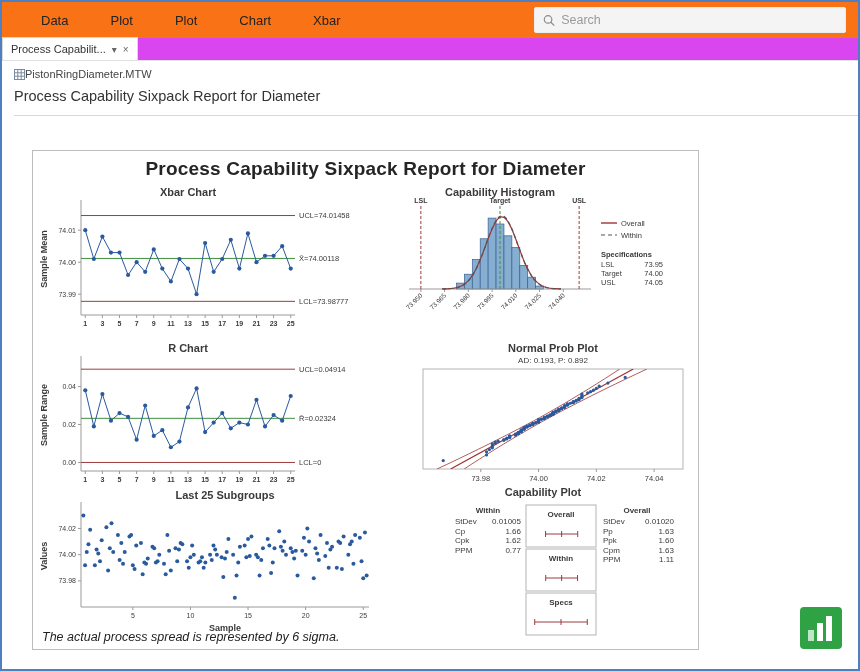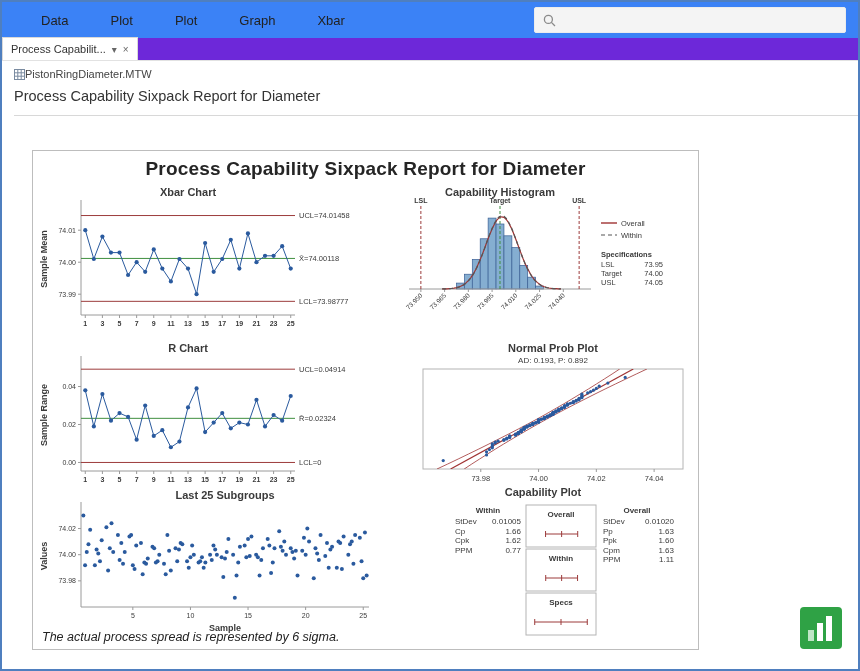--- a/index.html
+++ b/index.html
@@ -1,23 +1,23 @@
 <!DOCTYPE html>
 <html><head>
 <meta charset="utf-8">
 <style>
   *{margin:0;padding:0;box-sizing:border-box}
   html,body{width:860px;height:671px;font-family:"Liberation Sans",sans-serif;background:#fff}
   .window{position:absolute;left:0;top:0;width:860px;height:671px;border:2px solid #4f7fbf;background:#fff;overflow:hidden}
-  .menubar{display:flex;align-items:center;height:36px;padding:0 10px 0 18px;background:#3b82f6}
+  .menubar{display:flex;align-items:center;height:36px;padding:0 10px 0 18px;background:#f97316}
   .menu-item{font-size:13px;color:#222;padding:9px 21px;cursor:default;white-space:nowrap}
   .searchbox{margin-left:auto;margin-right:2px;width:312px;height:26px;background:#f4f4f4;border:1px solid #ececec;border-radius:2px;display:flex;align-items:center;padding:0 8px;gap:6px}
   .searchbox input{border:none;background:transparent;outline:none;font-size:12.5px;color:#555;width:100%;font-family:"Liberation Sans",sans-serif}
   .searchbox input::placeholder{color:#9a9a9a}
-  .tabbar{height:23px;background:#6d28d9;border-bottom:1px solid #e2e2e2;display:flex;align-items:flex-end}
+  .tabbar{height:23px;background:#d946ef;border-bottom:1px solid #e2e2e2;display:flex;align-items:flex-end}
   .tab{display:flex;align-items:center;gap:6px;height:23px;padding:0 8px;background:#fff;border:1px solid #d9d9d9;border-bottom:none;font-size:11px;color:#333}
   .tab .tbtn{font-size:10px;color:#666;cursor:pointer}
   .docarea{padding:7px 0 0 12px}
   .wsrow{display:flex;align-items:center;font-size:11px;color:#444}
   .outtitle{margin-top:8px;font-size:14.5px;color:#333}
   .divider{border:none;border-top:1px solid #d8d8d8;margin-top:11px;width:100%}
   .report{position:absolute;left:30px;top:148px;width:667px;height:500px;border:1px solid #bdbdbd;background:#fff}
   .rtitle{text-align:center;font-weight:bold;font-size:19px;color:#252525;margin-top:7px;letter-spacing:.2px}
   .chart{position:absolute}
   .footnote{position:absolute;left:9px;bottom:5px;font-style:italic;font-size:12.5px;color:#222}
@@ -26,27 +26,28 @@
 </style>
 </head>
 <body>
 
 <div class="window">
 
   <div class="menubar">
     <div class="menu-item">Data</div>
     <div class="menu-item">Plot</div>
     <div class="menu-item">Plot</div>
-    <div class="menu-item">Graph</div>
+    <div class="menu-item">Chart</div>
     <div class="menu-item">Xbar</div>
     <div class="searchbox">
       <svg width="13" height="13" viewBox="0 0 13 13">
         <circle cx="5.4" cy="5.4" r="4" fill="none" stroke="#8a8a8a" stroke-width="1.3"></circle>
         <line x1="8.4" y1="8.4" x2="12" y2="12" stroke="#8a8a8a" stroke-width="1.3"></line>
       </svg>
+      <input placeholder="Search" style="">
     </div>
   </div>
 
   <div class="tabbar">
     <div class="tab">
       <span>Process Capabilit...</span>
       <span class="tbtn">▾</span>
       <span class="tbtn">×</span>
     </div>
   </div>

